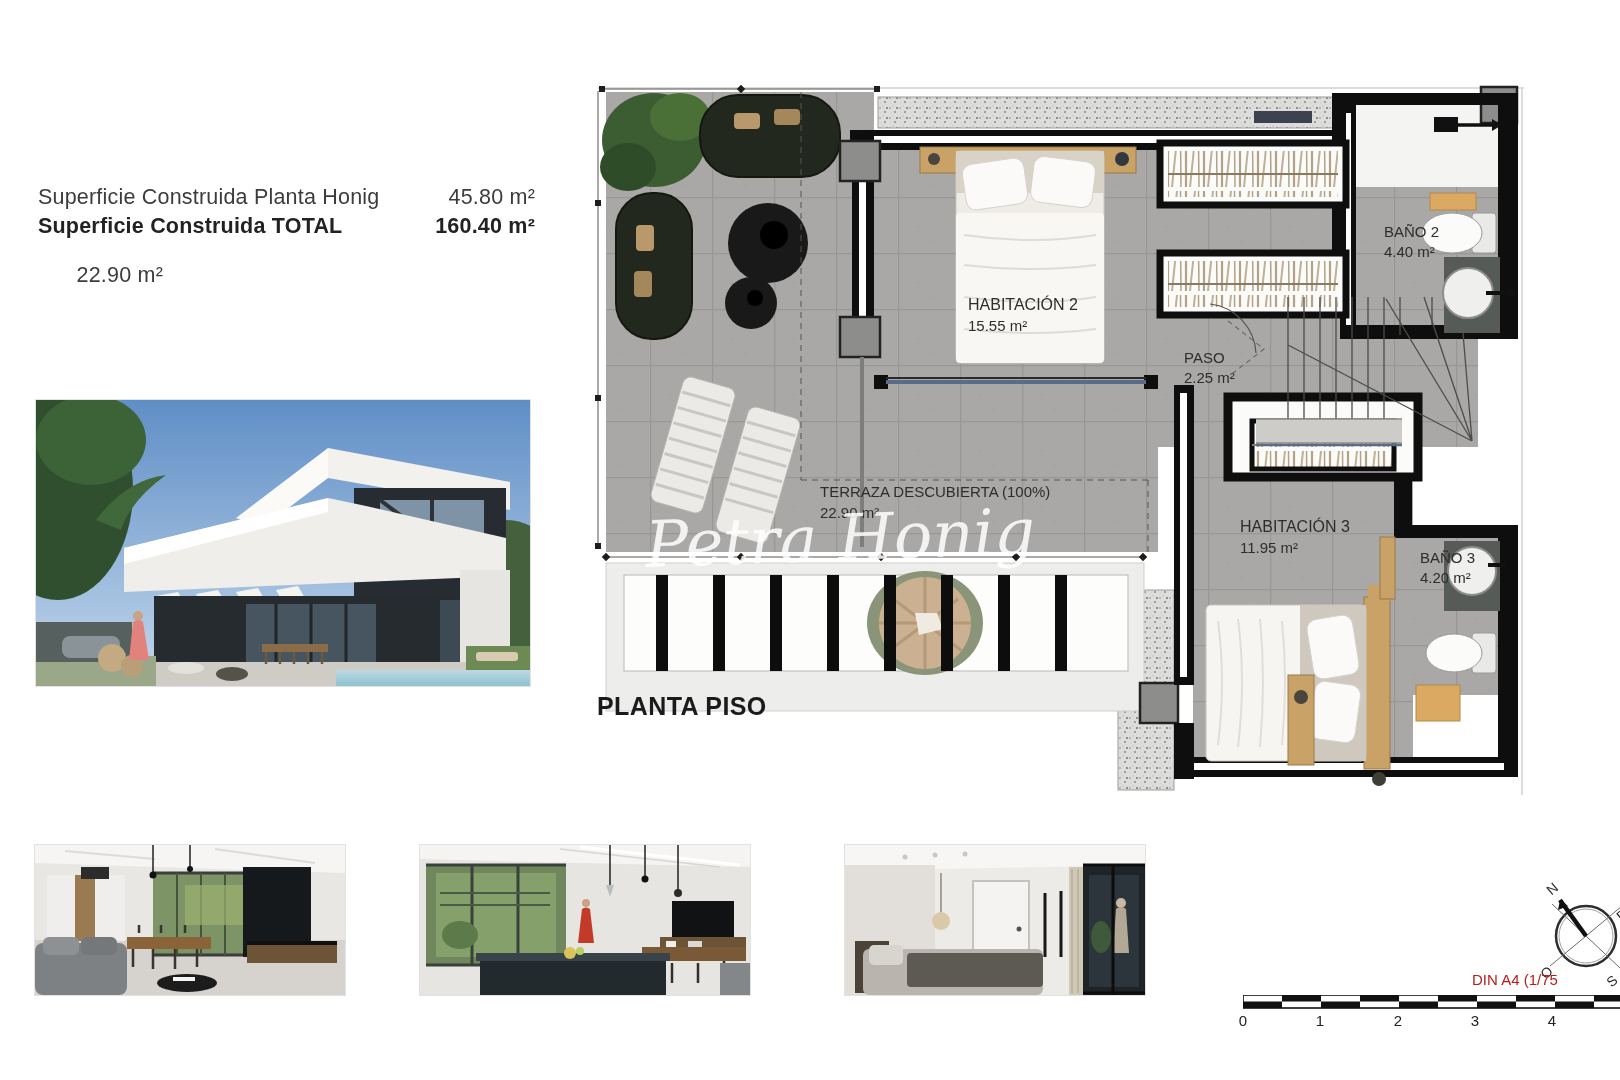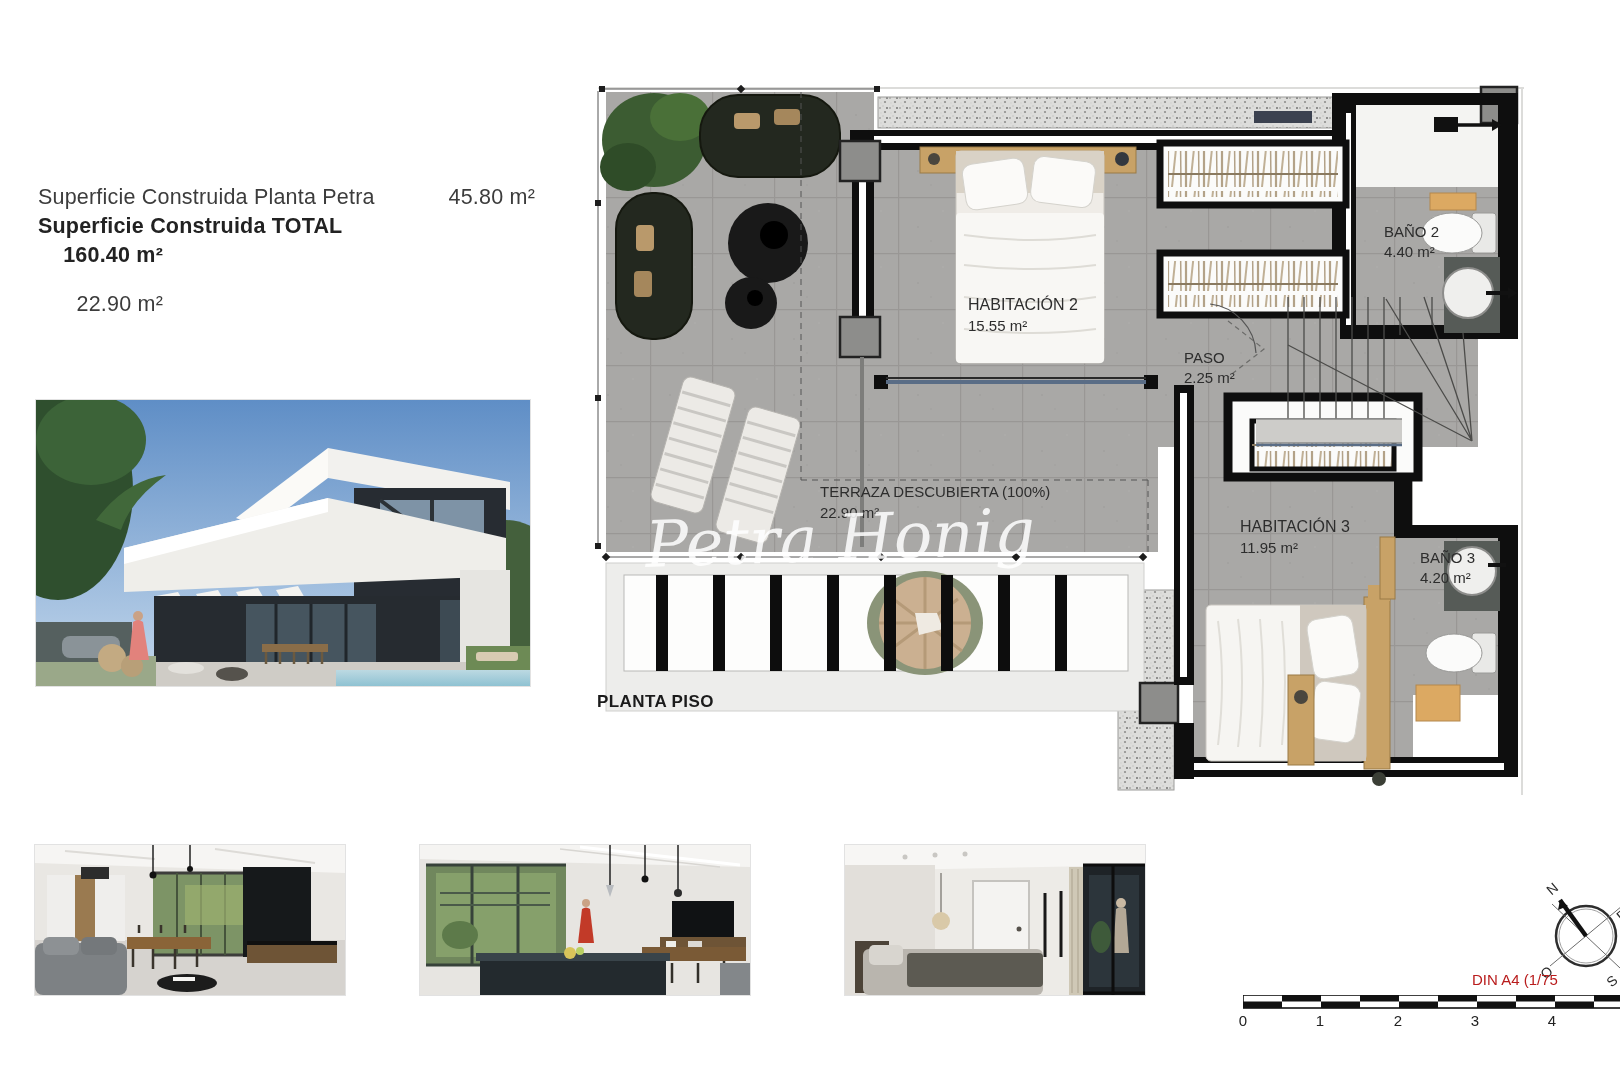--- a/index.html
+++ b/index.html
@@ -6,37 +6,37 @@
   body{
     width:1620px;height:1080px;position:relative;overflow:hidden;
     background:#ffffff;font-family:"Liberation Sans",sans-serif;
   }
   .abs{position:absolute;}
   
   .summary{left:38px;top:183px;width:497px;}
   .srow{display:flex;font-size:21.5px;color:#3c3c3c;line-height:29px;letter-spacing:.2px;}
   .srow .lab{flex:1;}
   .srow .val{width:125px;text-align:right;}
-  .srow.bold{font-weight:700;color:#222;flex-direction:column;}
+  .srow.bold{font-weight:700;color:#222;}
   .srow.gap{margin-top:20px;}
   
-  .plan-title{left:597px;top:692px;font-size:17px;font-weight:700;color:#1b1b1b;letter-spacing:.4px;}
+  .plan-title{left:597px;top:692px;font-size:25px;font-weight:700;color:#1b1b1b;letter-spacing:.4px;}
   
   .din-label{left:1472px;top:971px;font-size:15px;color:#b91c1c;}
   
   .tick{font-size:15px;color:#222;width:20px;text-align:center;top:1012px;}
   svg{display:block;}
   .photo-frame{outline:1px solid #e2e2e2;}
 </style>
 </head>
 <body>
 
 <div class="abs summary">
   <div class="srow">
-    <span class="lab">Superficie Construida Planta Petra</span>
+    <span class="lab">Superficie Construida Planta Honig</span>
     <span class="val">45.80 m²</span>
   </div>
   <div class="srow bold">
     <span class="lab">Superficie Construida TOTAL</span>
     <span class="val">160.40 m²</span>
   </div>
   <div class="srow gap">
     <span class="val">22.90 m²</span>
   </div>
 </div>

